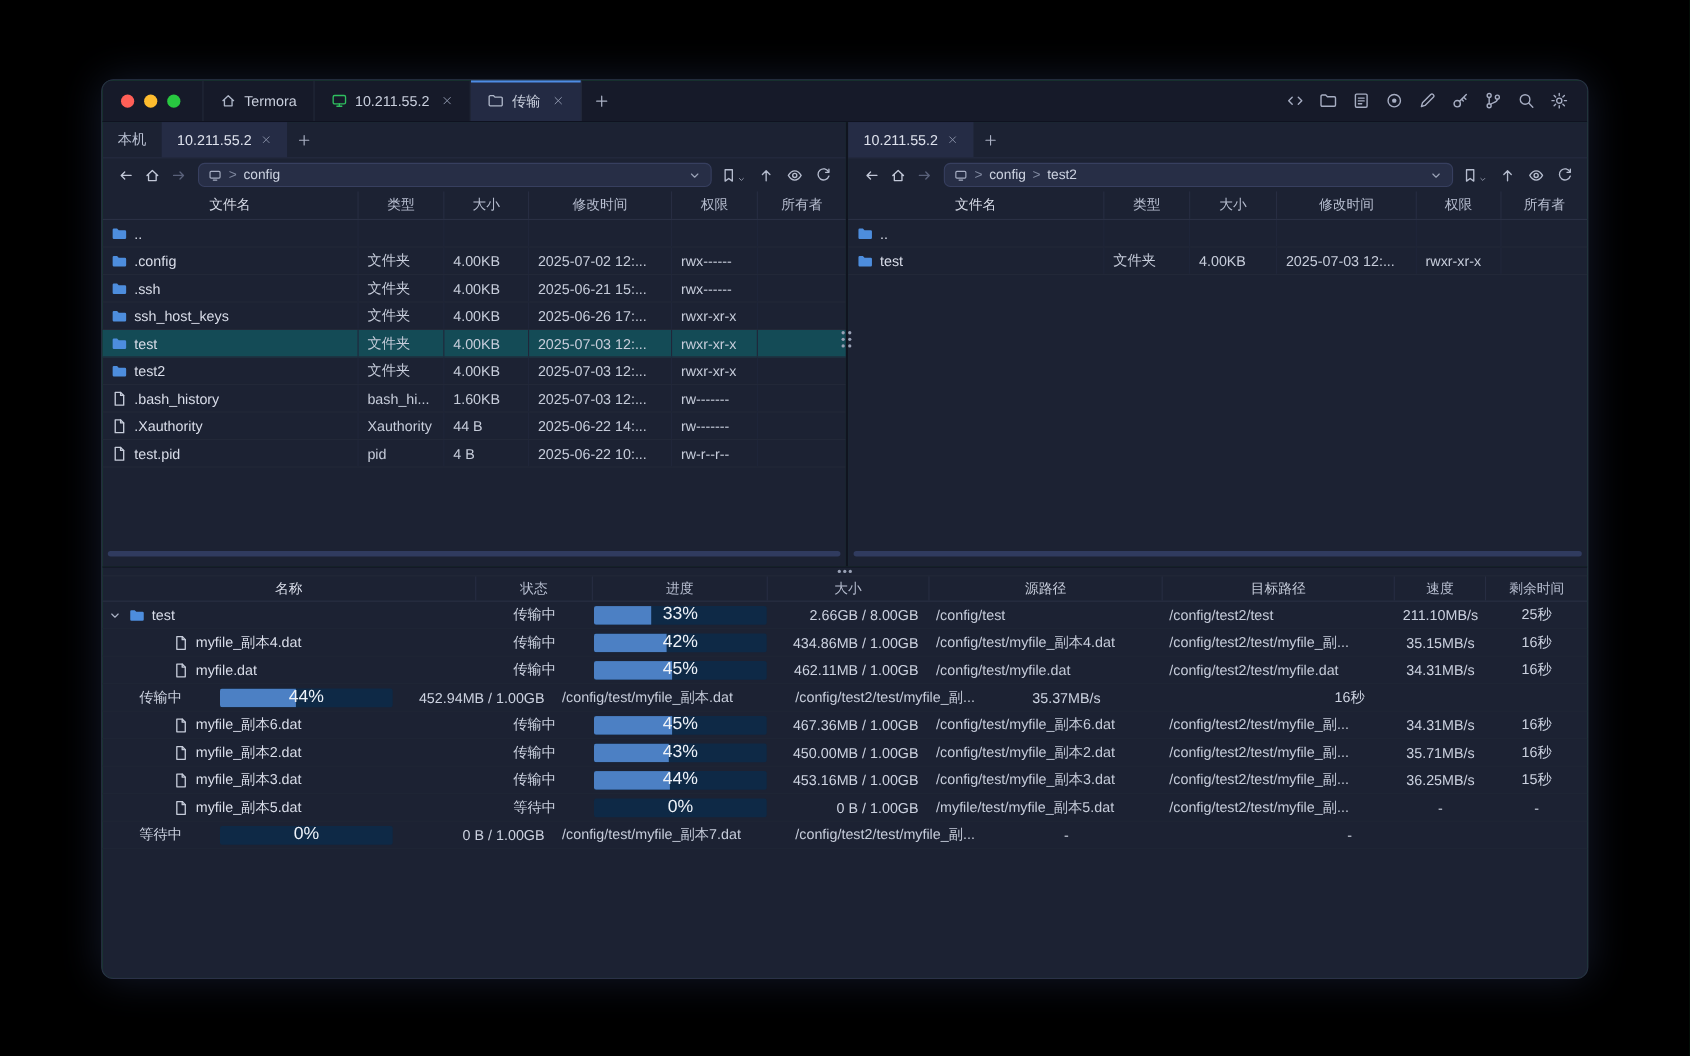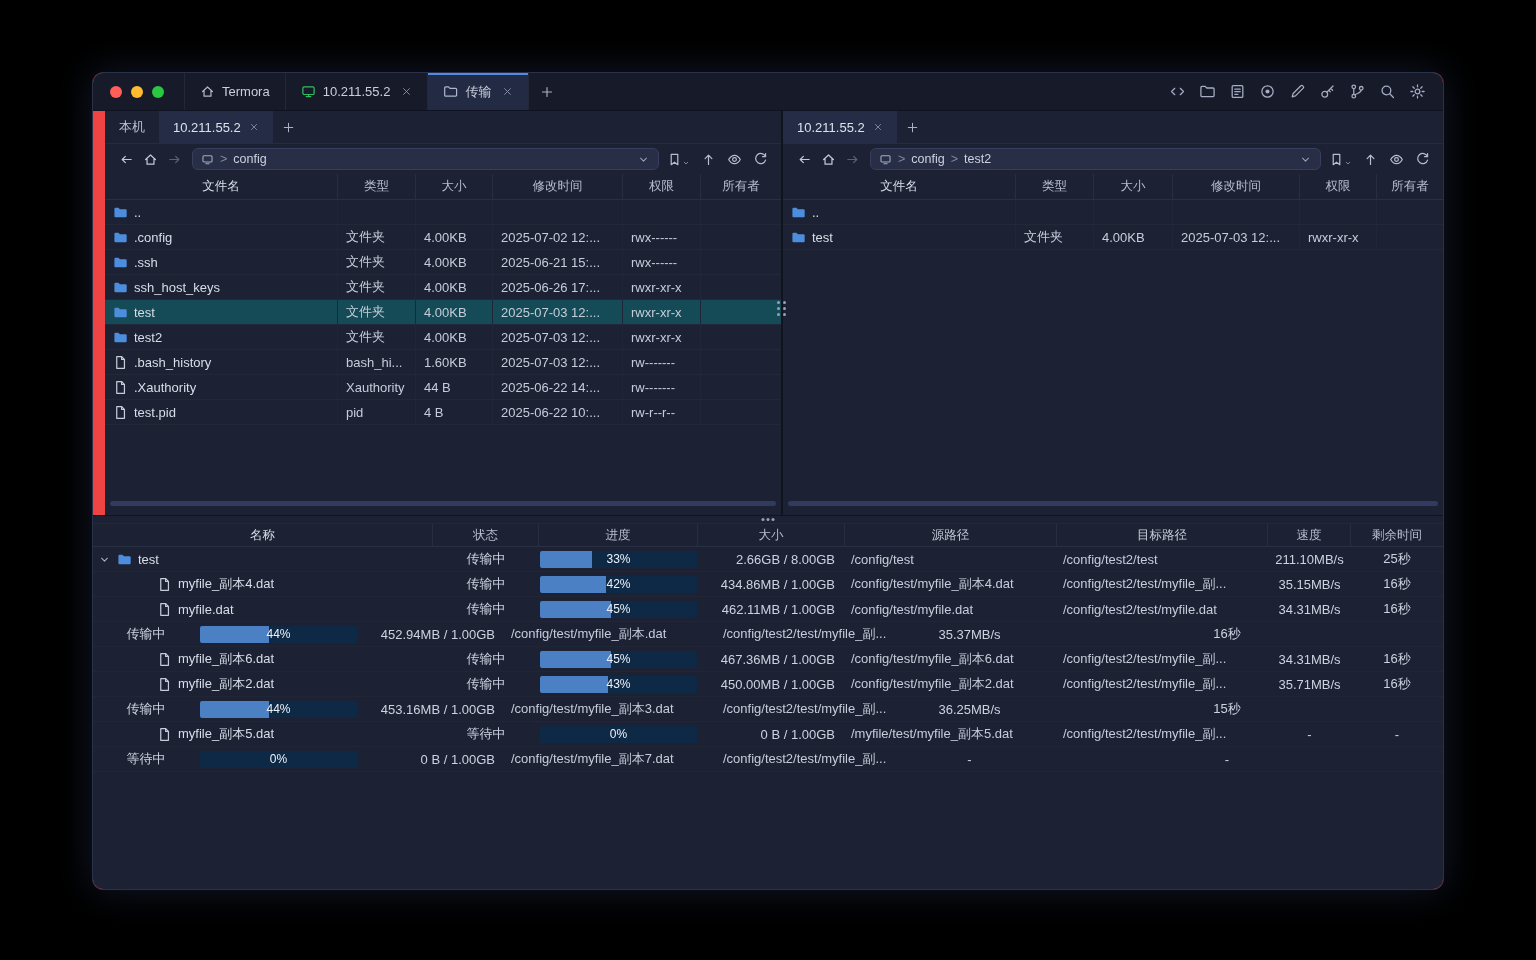--- a/index.html
+++ b/index.html
@@ -1,19 +1,19 @@
 <!DOCTYPE html>
 <html><head>
 <meta charset="utf-8">
 <style>
   *{margin:0;padding:0;box-sizing:border-box}
   html,body{width:1536px;height:960px;background:#000;overflow:hidden;
     font-family:"Liberation Sans","DejaVu Sans",sans-serif}
   .window{position:absolute;left:92px;top:72px;width:1352px;height:818px;
-    background:#ef4444;border-radius:11px;border:1px solid #2b3148;
+    background:#14532d;border-radius:11px;border:1px solid #2b3148;
     box-shadow:0 0 38px rgba(70,90,150,.28);overflow:hidden;color:#d4d9e6;font-size:13px}
   svg{display:block}
   .ic{width:15px;height:15px;fill:none;stroke:currentColor;stroke-width:1.3;stroke-linecap:round;stroke-linejoin:round}
 
   
   .titlebar{height:38px;background:#161a29;border-bottom:1px solid #0f1220;display:flex;align-items:stretch}
   .traffic{display:flex;align-items:center;gap:9px;padding:0 20px 0 17px}
   .dot{width:12px;height:12px;border-radius:50%}
   .app-tabs{display:flex;align-items:stretch}
   .app-tab{display:flex;align-items:center;gap:7px;padding:0 15px;color:#c9cfdd;border-right:1px solid #222839;cursor:default}
@@ -21,21 +21,21 @@
   .app-tab .tico{color:#aeb6c8}
   .app-tab.active{background:#232a43;box-shadow:inset 0 2px 0 #4e8ce5}
   .close-x{width:11px;height:11px;color:#8f97ad;margin-left:4px}
   .tab-plus{width:36px;display:flex;align-items:center;justify-content:center;color:#aab1c4}
   .tab-plus .ic{width:14px;height:14px}
   .tb-icons{margin-left:auto;display:flex;align-items:center;gap:13px;padding-right:17px}
   .tb-btn{width:17px;height:17px;color:#a6adc2}
   .tb-btn .ic{width:17px;height:17px;stroke-width:1.2}
 
   
-  .file-area{position:absolute;top:38px;left:12px;right:0;height:404px;display:flex}
+  .file-area{position:absolute;top:38px;left:0;right:0;height:404px;display:flex}
   .fpanel{position:relative;background:#1c2233;overflow:hidden}
   .fpanel.left{width:676px}
   .fpanel.right{flex:1}
   .vdivider{width:2px;background:#10141f;position:relative}
   .grip-v{position:absolute;left:-4px;top:190px;display:grid;grid-template-columns:repeat(2,3px);gap:3px;z-index:5}
   .grip-v i,.grip-h i{width:3px;height:3px;border-radius:50%;background:#99a1b5}
   .ptabs{height:33px;display:flex;align-items:stretch;border-bottom:1px solid #262c40}
   .ptab{display:flex;align-items:center;gap:6px;padding:0 14px;color:#b9c0d2}
   .ptab.active{background:#252c45;color:#dde1ec}
   .ptab .close-x{width:10px;height:10px;margin-left:2px}
@@ -83,21 +83,21 @@
   .trow{height:25px;display:flex;border-bottom:1px solid #202636;color:#ccd2e0}
   .tc{display:flex;align-items:center;overflow:hidden;white-space:nowrap}
   .t-name{width:340px;gap:6px;padding-left:5px;color:#d9dde9}
   .trow.child .t-name{padding-left:64px}
   .chev{width:13px;height:13px;color:#aab1c4;flex:none}
   .chev .ic{width:13px;height:13px}
   .t-status{width:106px;justify-content:center}
   .t-prog{width:159px;padding:0 1px}
   .progress{position:relative;width:100%;height:17px;background:#0e2946;border-radius:2px;overflow:hidden}
   .progress .fill{position:absolute;left:0;top:0;bottom:0;background:#4c80c4}
-  .progress .pct{position:absolute;inset:0;display:flex;align-items:center;justify-content:center;font-size:12px;color:#eef2f8}
+  .progress .pct{position:absolute;inset:0;display:flex;align-items:center;justify-content:center;font-size:16px;color:#eef2f8}
   .t-size{width:147px;justify-content:flex-end;padding-right:10px}
   .t-src{width:212px;padding-left:6px;color:#c6ccda}
   .t-dst{width:211px;padding-left:6px;color:#c6ccda}
   .t-speed{width:83px;justify-content:center}
   .t-eta{flex:1;justify-content:center}
 </style>
 </head>
 <body>
 
 <svg style="position:absolute;width:0;height:0" aria-hidden="true">
@@ -787,20 +787,28 @@
           </div>
         </div>
       <div class="tc t-size">450.00MB / 1.00GB</div>
       <div class="tc t-src">/config/test/myfile_副本2.dat</div>
       <div class="tc t-dst">/config/test2/test/myfile_副...</div>
       <div class="tc t-speed">35.71MB/s</div>
       <div class="tc t-eta">16秒</div>
     </div>
 
     <div class="trow child">
+      <div class="tc t-name">
+          <span class="fic file">
+            <svg class="ic">
+              <use href="#i-file"></use>
+            </svg>
+          </span>
+          <span>myfile_副本3.dat</span>
+        </div>
       <div class="tc t-status">传输中</div>
       <div class="tc t-prog">
           <div class="progress">
             <div class="fill" style="width: 44%;"></div>
             <span class="pct">44%</span>
           </div>
         </div>
       <div class="tc t-size">453.16MB / 1.00GB</div>
       <div class="tc t-src">/config/test/myfile_副本3.dat</div>
       <div class="tc t-dst">/config/test2/test/myfile_副...</div>

